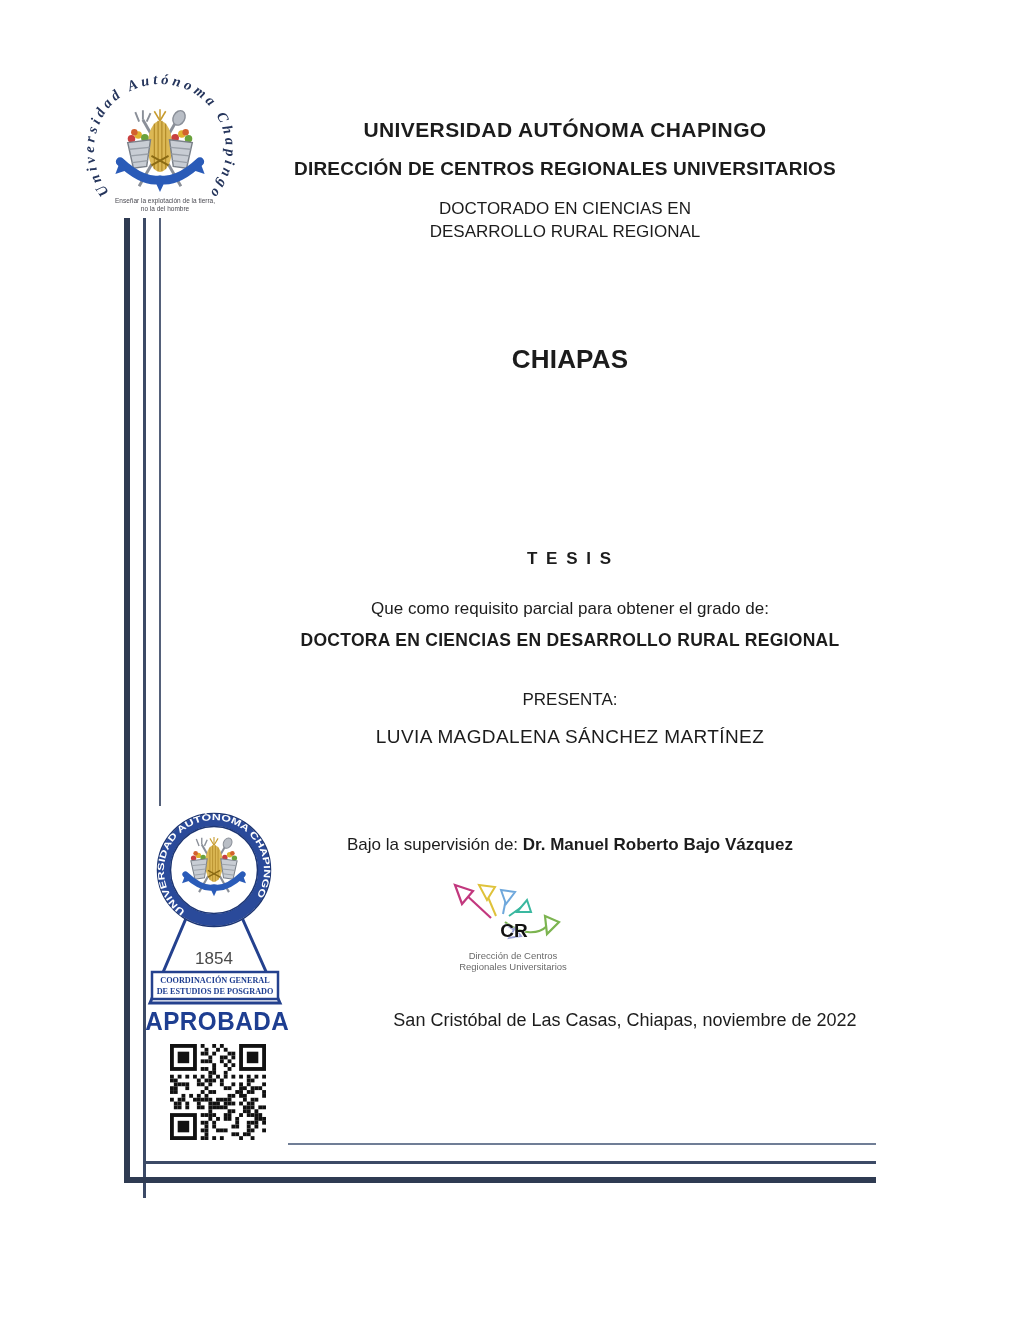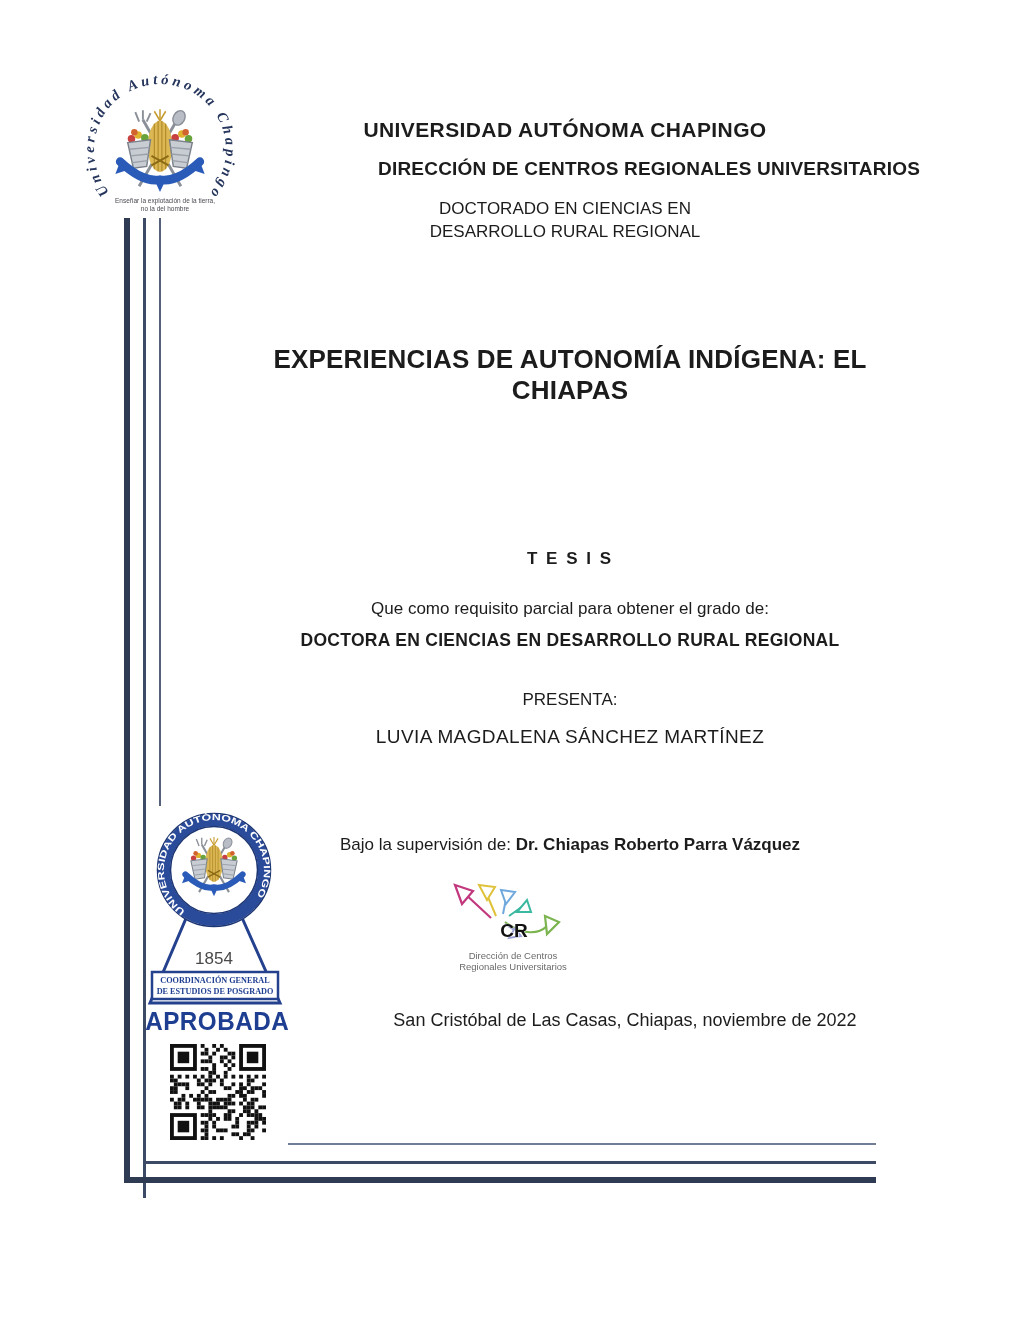--- a/index.html
+++ b/index.html
@@ -5,21 +5,21 @@
   html,body{margin:0;padding:0;}
   body{
     width:1024px;height:1325px;position:relative;background:#ffffff;
     font-family:"Liberation Sans",sans-serif;color:#1c1c1c;overflow:hidden;
   }
   .abs{position:absolute;}
   .ctr{text-align:center;}
   .bold{font-weight:bold;}
   
   .university{left:220px;top:118px;width:690px;font-size:21px;font-weight:bold;letter-spacing:.4px;}
-  .direction{left:210px;top:158px;width:710px;font-size:19px;font-weight:bold;letter-spacing:.2px;text-align:right;}
+  .direction{left:210px;top:158px;width:710px;font-size:19px;font-weight:bold;letter-spacing:.2px;}
   .program{left:220px;top:197px;width:690px;font-size:17px;font-weight:normal;line-height:23px;}
   
   .main-title{left:230px;top:344px;width:680px;font-size:26px;font-weight:bold;line-height:31px;letter-spacing:.2px;}
   .tesis{left:230px;top:549px;width:680px;font-size:17px;font-weight:bold;letter-spacing:2px;}
   .requirement{left:230px;top:599px;width:680px;font-size:17px;}
   .degree{left:220px;top:618px;width:700px;font-size:17.5px;font-weight:bold;letter-spacing:.3px;margin-top:12px;}
   .presenta{left:230px;top:690px;width:680px;font-size:17px;}
   .author{left:230px;top:726px;width:680px;font-size:19px;font-weight:normal;letter-spacing:.4px;}
   .supervision{left:230px;top:835px;width:680px;font-size:17px;}
   .location-date{left:360px;top:1010px;width:530px;font-size:18px;}
@@ -122,31 +122,30 @@
 </div>
 
 <div class="abs ctr university">UNIVERSIDAD AUTÓNOMA CHAPINGO</div>
 <div class="abs ctr direction">DIRECCIÓN DE CENTROS REGIONALES UNIVERSITARIOS</div>
 <div class="abs ctr program">
   <div>DOCTORADO EN CIENCIAS EN</div>
   <div>DESARROLLO RURAL REGIONAL</div>
 </div>
 
 <div class="abs ctr main-title">
-  <div>EXPERIENCIAS DE AUTONOMÍA INDÍGENA: EL</div>
   <div>CHIAPAS</div>
 </div>
 
 <div class="abs ctr tesis">T E S I S</div>
 <div class="abs ctr requirement">Que como requisito parcial para obtener el grado de:</div>
 <div class="abs ctr degree">DOCTORA EN CIENCIAS EN DESARROLLO RURAL REGIONAL</div>
 <div class="abs ctr presenta">PRESENTA:</div>
 <div class="abs ctr author">LUVIA MAGDALENA SÁNCHEZ MARTÍNEZ</div>
 <div class="abs ctr supervision">
-  <span>Bajo la supervisión de:</span>&nbsp;<span class="bold">Dr. Chiapas Roberto Parra Vázquez</span>
+  <span>Bajo la supervisión de:</span>&nbsp;<span class="bold">Dr. Manuel Roberto Bajo Vázquez</span>
 </div>
 
 <div class="abs vline v-thick"></div>
 <div class="abs vline v-med"></div>
 <div class="abs vline v-thin"></div>
 <div class="abs hline h-thin"></div>
 <div class="abs hline h-med"></div>
 <div class="abs hline h-thick"></div>
 
 <div class="abs badge-box">

